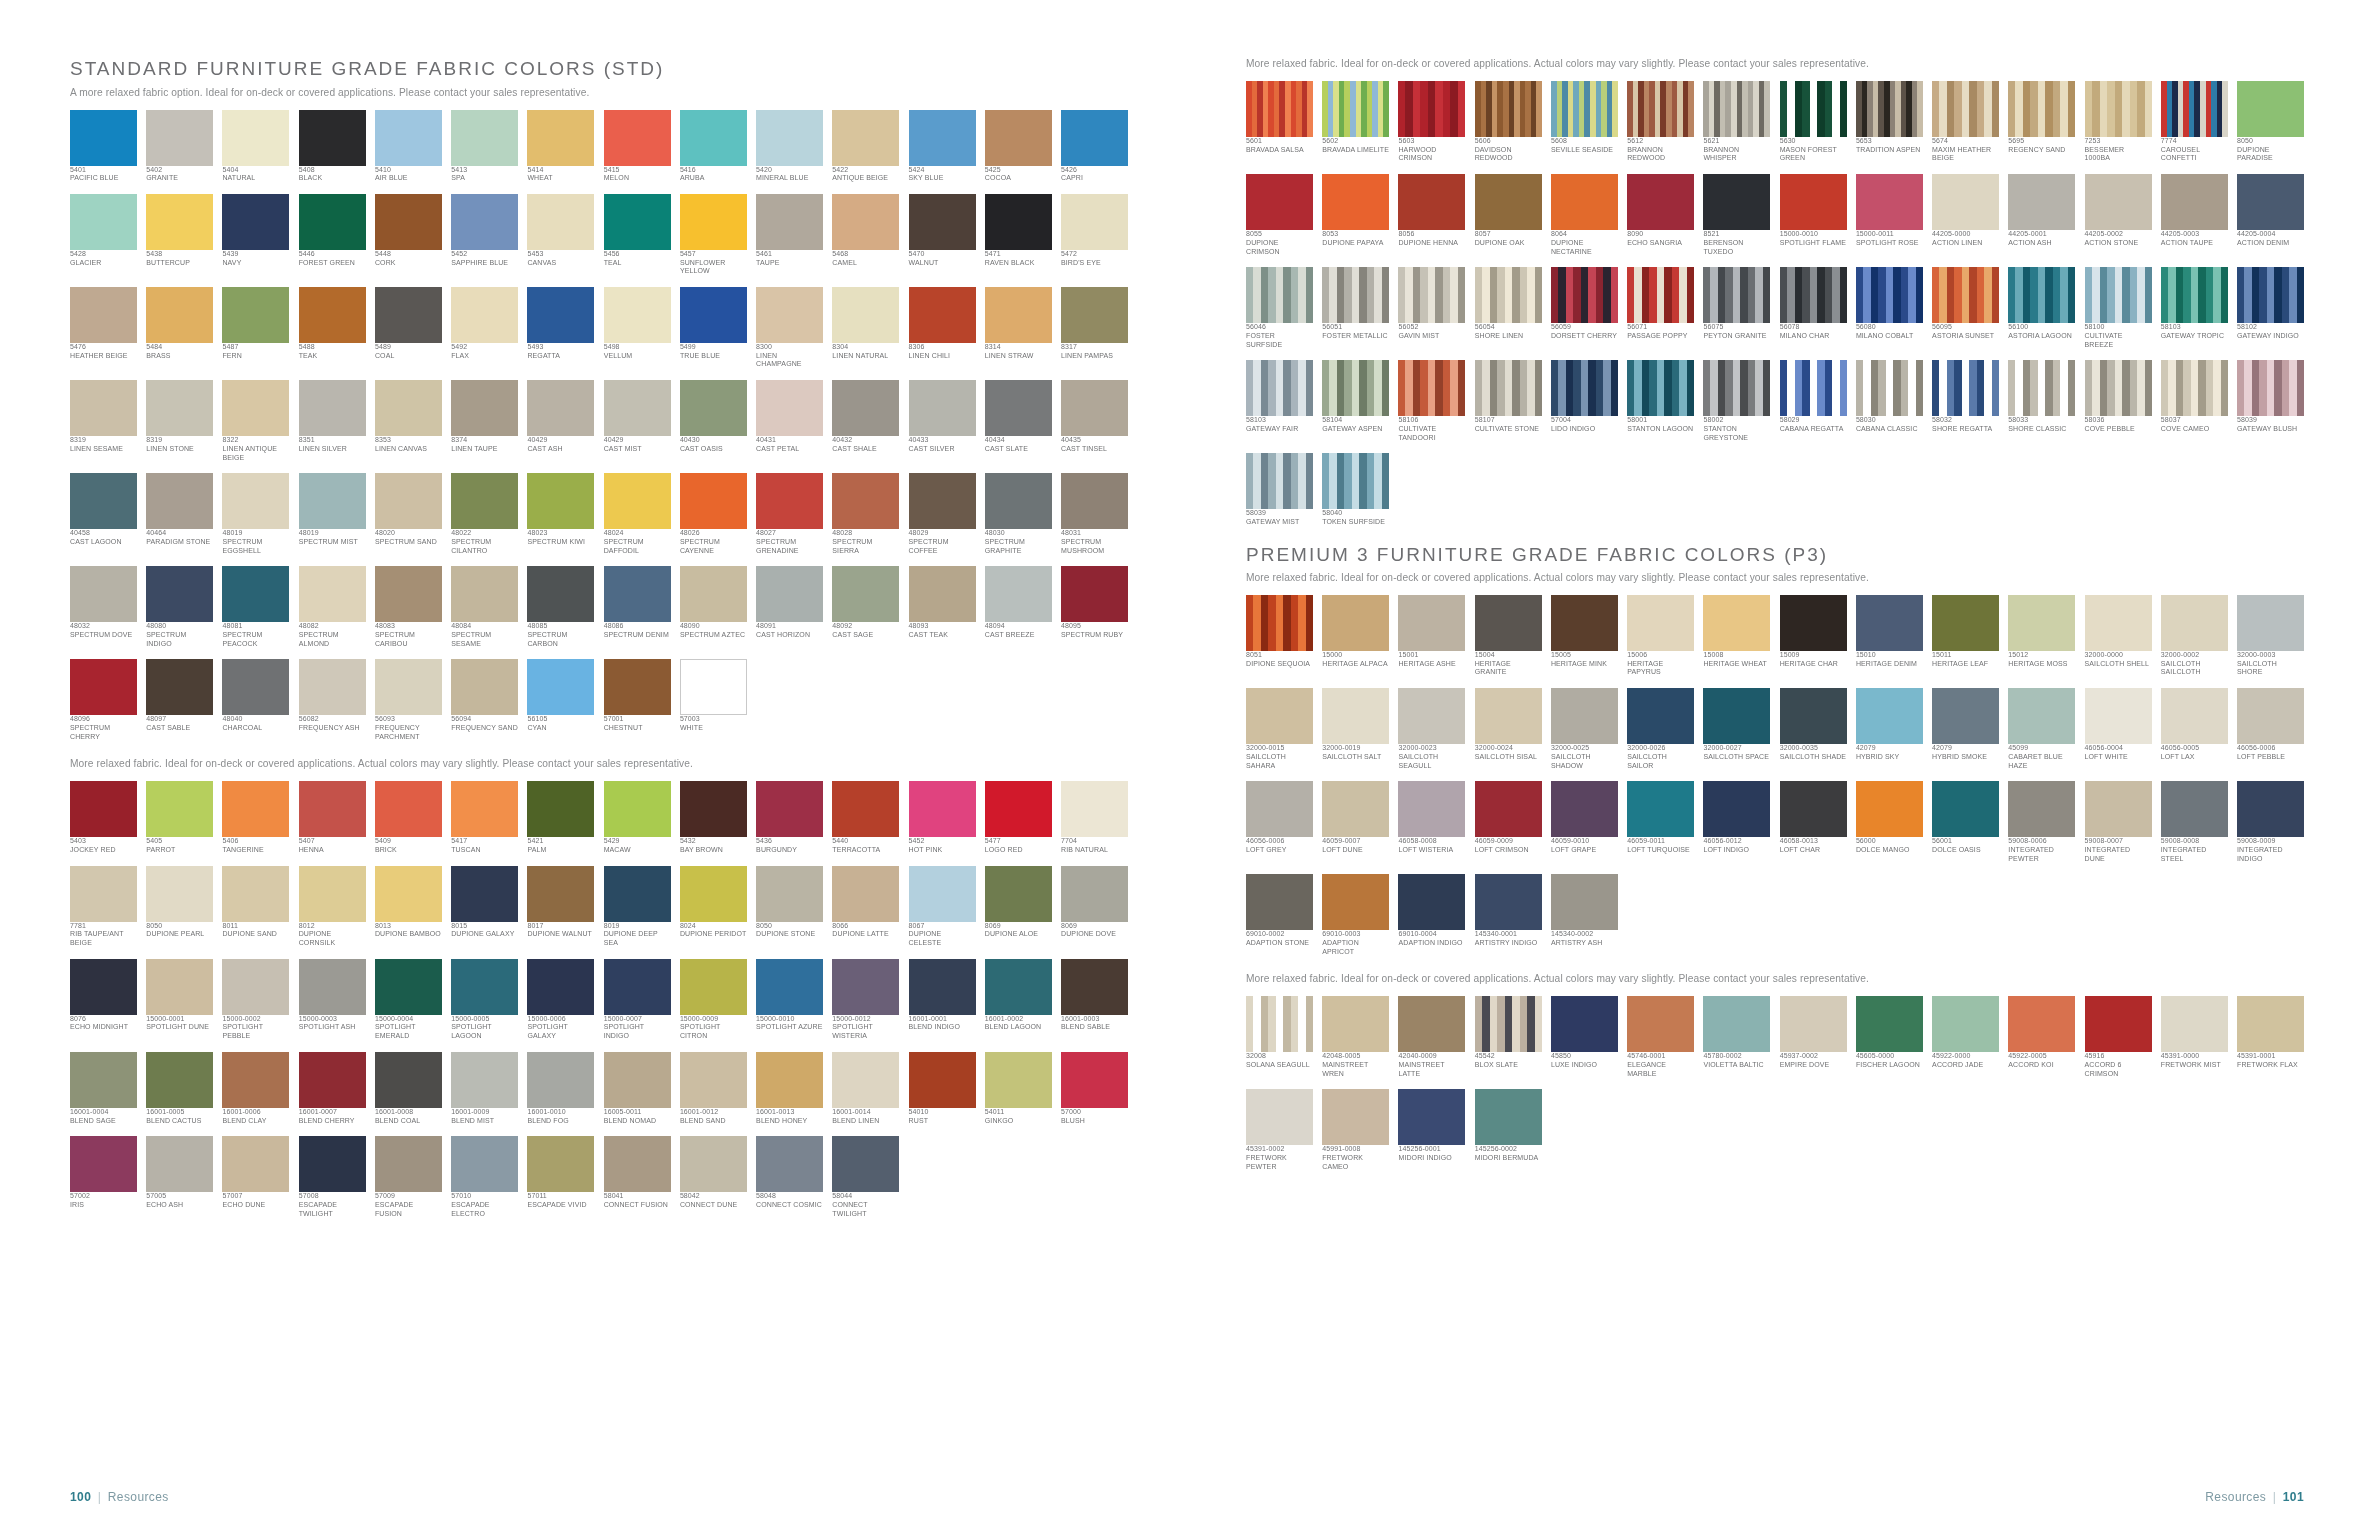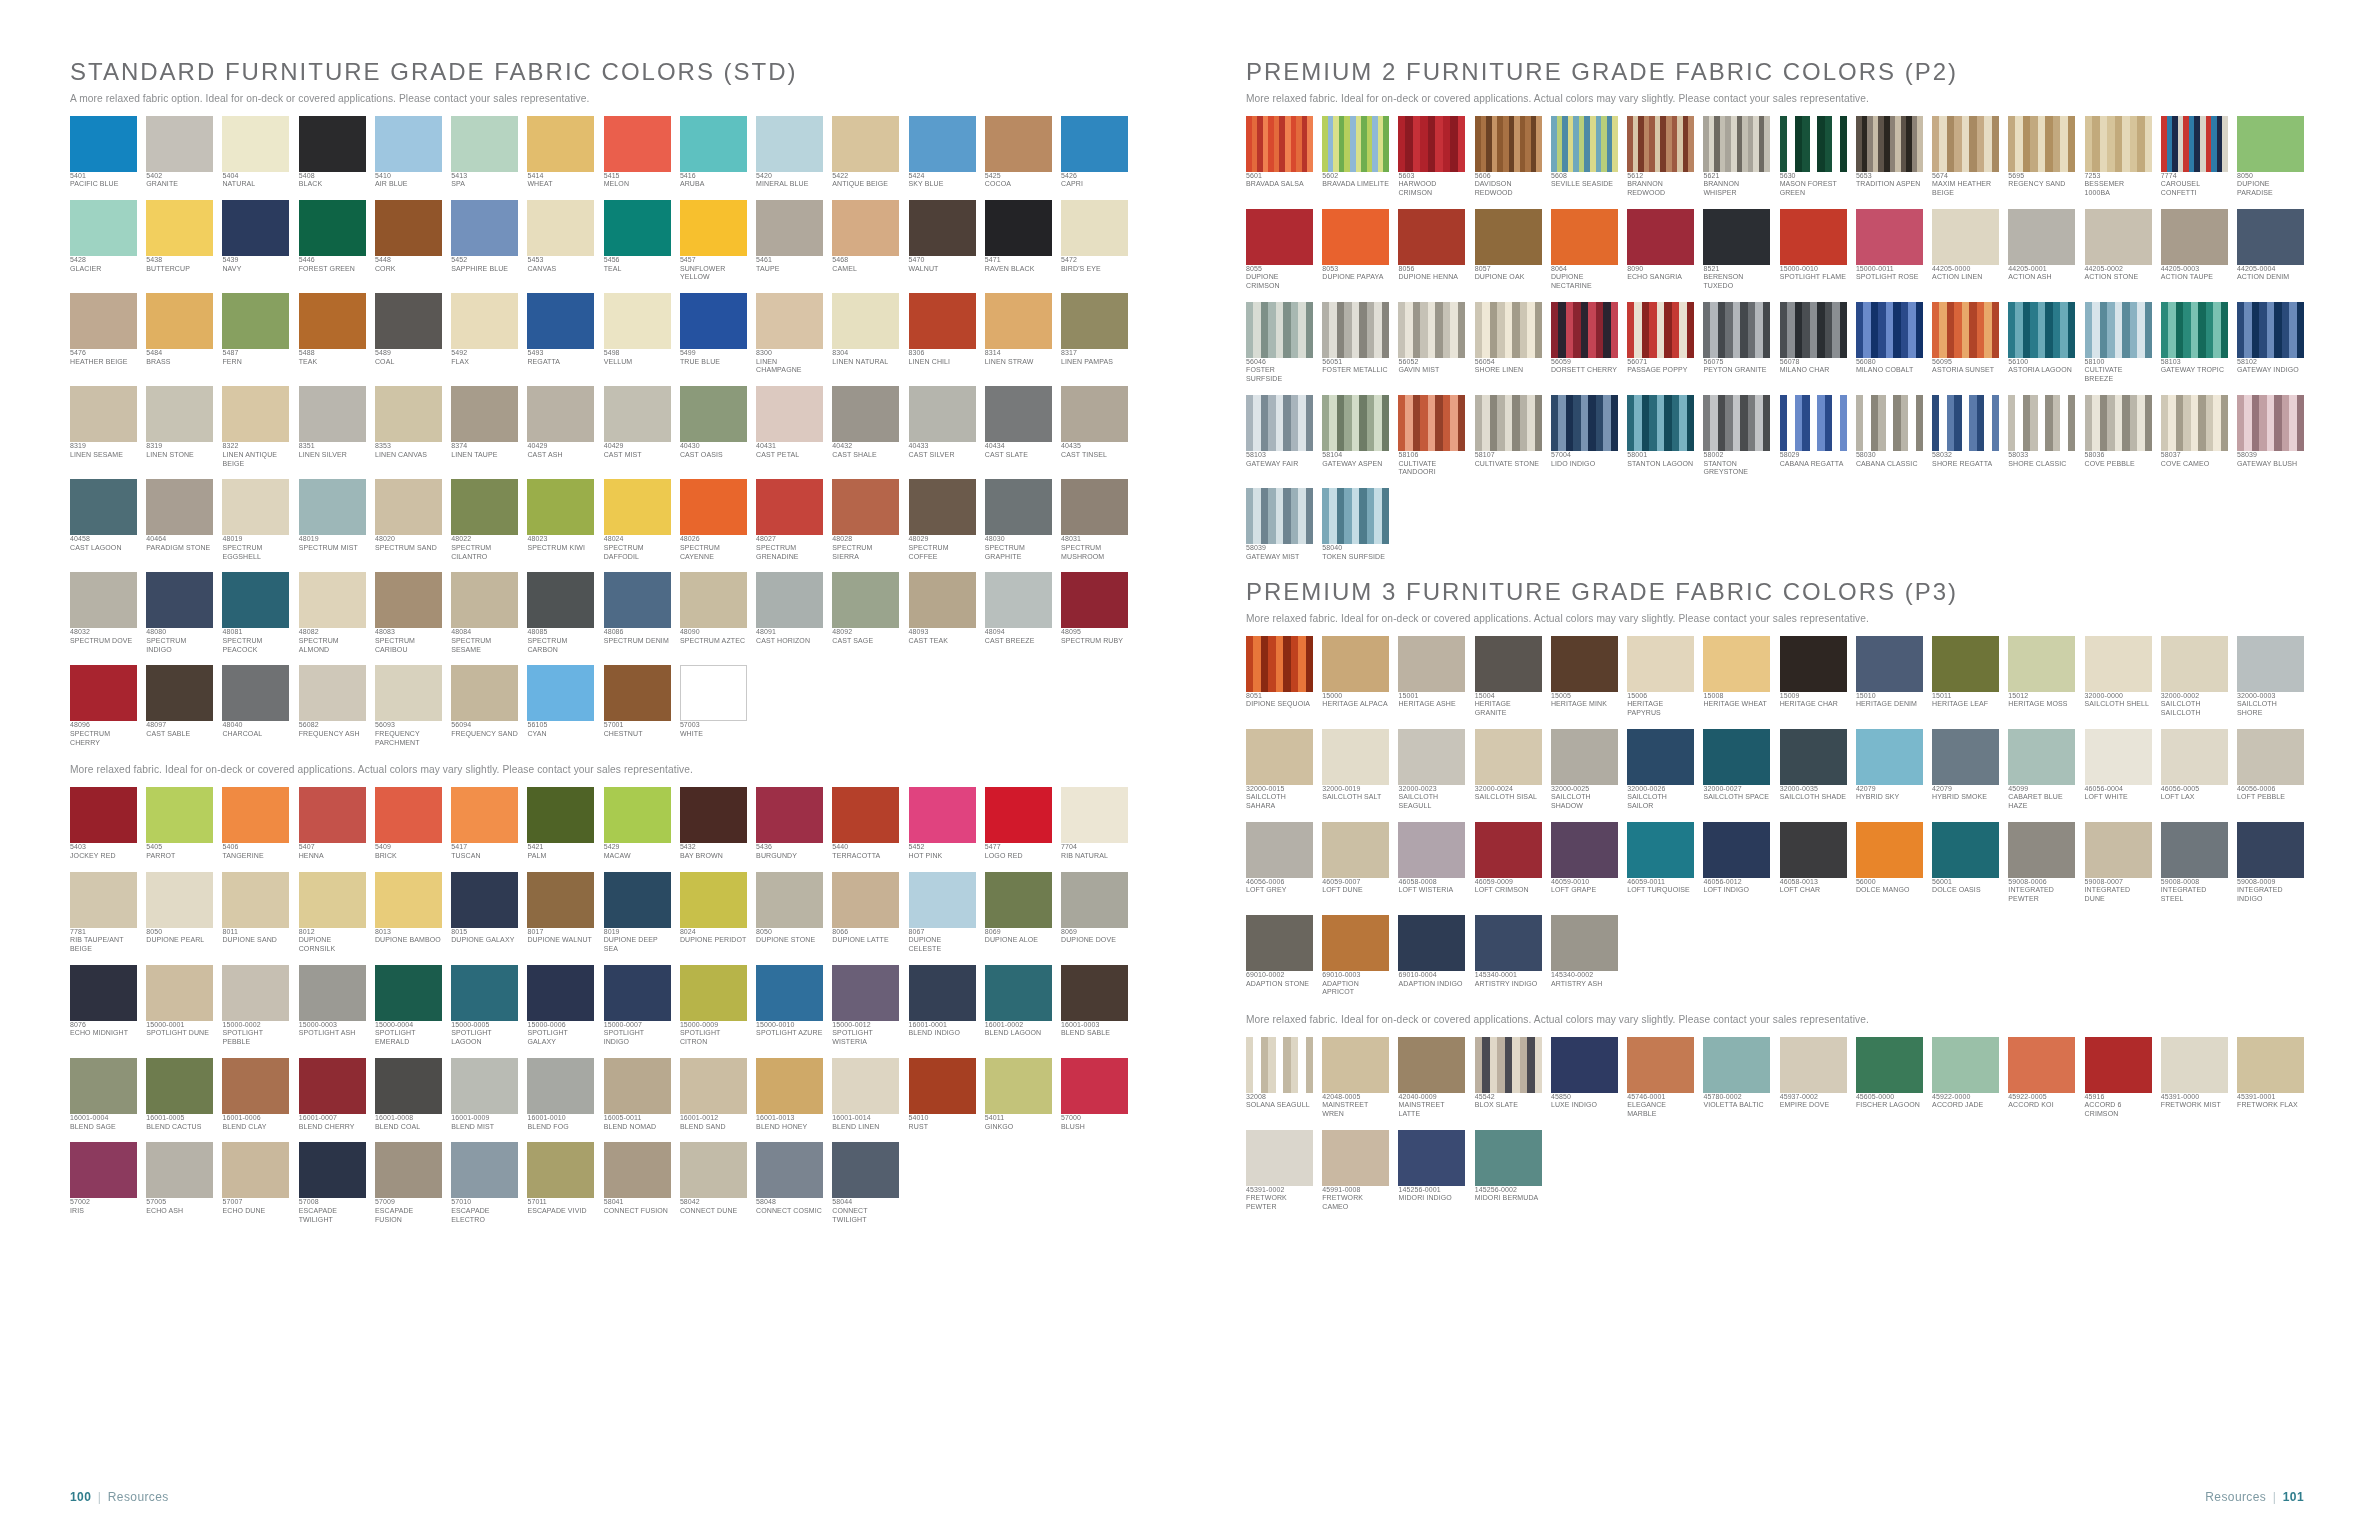--- a/index.html
+++ b/index.html
@@ -9,21 +9,21 @@
     font-family: "Liberation Sans", sans-serif;
     overflow: hidden;
   }
   .page { position: relative; width: 2375px; height: 1536px; background:#fff; display:flex; }
   .col { width: 1187px; height: 100%; position: relative; padding: 0 0 0 0; }
   .col-inner { padding: 58px 59px 0 70px; }
   .col-right .col-inner { padding: 58px 70px 0 59px; }
 
   .section { margin-bottom: 13px; }
   .sec-title {
-    font-size: 24px; letter-spacing: 2px; color: #6d6e71;
+    font-size: 19px; letter-spacing: 2px; color: #6d6e71;
     font-weight: 400; white-space: nowrap; margin-bottom: 6.5px;
   }
   .sec-sub {
     font-size: 10.2px; color: #8b8d8f; letter-spacing: 0.1px;
     margin-bottom: 12px; white-space: nowrap;
   }
   .grid {
     display: grid;
     grid-template-columns: repeat(14, 1fr);
     column-gap: 9.3px;
@@ -233,21 +233,20 @@
       </div>
     </div>
     <div class="footer footer-left">
       <span class="pg">100</span><span class="bar">|</span><span>Resources</span>
     </div>
   </div>
 
   <div class="col col-right">
     <div class="col-inner">
       <div class="section">
-        <div class="sec-title">PREMIUM 2 FURNITURE GRADE FABRIC COLORS (P2)</div>
         <div class="sec-sub">More relaxed fabric. Ideal for on-deck or covered applications. Actual colors may vary slightly. Please contact your sales representative.</div>
         <div class="grid">
             <div class="sw"><span class="chip" style="background: repeating-linear-gradient(90deg, rgb(216, 73, 46) 0%, rgb(216, 73, 46) 8.33%, rgb(227, 106, 60) 8.33%, rgb(227, 106, 60) 16.67%, rgb(184, 53, 42) 16.67%, rgb(184, 53, 42) 25%, rgb(239, 128, 80) 25%, rgb(239, 128, 80) 33.33%, rgb(216, 73, 46) 33.33%, rgb(216, 73, 46) 41.67%, rgb(227, 106, 60) 41.67%, rgb(227, 106, 60) 50%, rgb(184, 53, 42) 50%, rgb(184, 53, 42) 58.33%, rgb(239, 128, 80) 58.33%, rgb(239, 128, 80) 66.67%, rgb(216, 73, 46) 66.67%, rgb(216, 73, 46) 75%, rgb(227, 106, 60) 75%, rgb(227, 106, 60) 83.33%, rgb(184, 53, 42) 83.33%, rgb(184, 53, 42) 91.67%, rgb(239, 128, 80) 91.67%, rgb(239, 128, 80) 100%);"></span><span class="lbl"><span class="code">5601</span><span class="nm">BRAVADA SALSA</span></span></div>
             <div class="sw"><span class="chip" style="background: repeating-linear-gradient(90deg, rgb(182, 207, 93) 0%, rgb(182, 207, 93) 8.33%, rgb(143, 184, 214) 8.33%, rgb(143, 184, 214) 16.67%, rgb(217, 224, 138) 16.67%, rgb(217, 224, 138) 25%, rgb(111, 174, 79) 25%, rgb(111, 174, 79) 33.33%, rgb(182, 207, 93) 33.33%, rgb(182, 207, 93) 41.67%, rgb(143, 184, 214) 41.67%, rgb(143, 184, 214) 50%, rgb(217, 224, 138) 50%, rgb(217, 224, 138) 58.33%, rgb(111, 174, 79) 58.33%, rgb(111, 174, 79) 66.67%, rgb(182, 207, 93) 66.67%, rgb(182, 207, 93) 75%, rgb(143, 184, 214) 75%, rgb(143, 184, 214) 83.33%, rgb(217, 224, 138) 83.33%, rgb(217, 224, 138) 91.67%, rgb(111, 174, 79) 91.67%, rgb(111, 174, 79) 100%);"></span><span class="lbl"><span class="code">5602</span><span class="nm">BRAVADA LIMELITE</span></span></div>
             <div class="sw"><span class="chip" style="background: repeating-linear-gradient(90deg, rgb(176, 34, 43) 0%, rgb(176, 34, 43) 11.11%, rgb(140, 26, 34) 11.11%, rgb(140, 26, 34) 22.22%, rgb(198, 48, 56) 22.22%, rgb(198, 48, 56) 33.33%, rgb(176, 34, 43) 33.33%, rgb(176, 34, 43) 44.44%, rgb(140, 26, 34) 44.44%, rgb(140, 26, 34) 55.56%, rgb(198, 48, 56) 55.56%, rgb(198, 48, 56) 66.67%, rgb(176, 34, 43) 66.67%, rgb(176, 34, 43) 77.78%, rgb(140, 26, 34) 77.78%, rgb(140, 26, 34) 88.89%, rgb(198, 48, 56) 88.89%, rgb(198, 48, 56) 100%);"></span><span class="lbl"><span class="code">5603</span><span class="nm">HARWOOD CRIMSON</span></span></div>
             <div class="sw"><span class="chip" style="background: repeating-linear-gradient(90deg, rgb(141, 90, 48) 0%, rgb(141, 90, 48) 8.33%, rgb(168, 114, 68) 8.33%, rgb(168, 114, 68) 16.67%, rgb(107, 66, 37) 16.67%, rgb(107, 66, 37) 25%, rgb(196, 147, 101) 25%, rgb(196, 147, 101) 33.33%, rgb(141, 90, 48) 33.33%, rgb(141, 90, 48) 41.67%, rgb(168, 114, 68) 41.67%, rgb(168, 114, 68) 50%, rgb(107, 66, 37) 50%, rgb(107, 66, 37) 58.33%, rgb(196, 147, 101) 58.33%, rgb(196, 147, 101) 66.67%, rgb(141, 90, 48) 66.67%, rgb(141, 90, 48) 75%, rgb(168, 114, 68) 75%, rgb(168, 114, 68) 83.33%, rgb(107, 66, 37) 83.33%, rgb(107, 66, 37) 91.67%, rgb(196, 147, 101) 91.67%, rgb(196, 147, 101) 100%);"></span><span class="lbl"><span class="code">5606</span><span class="nm">DAVIDSON REDWOOD</span></span></div>
             <div class="sw"><span class="chip" style="background: repeating-linear-gradient(90deg, rgb(111, 168, 188) 0%, rgb(111, 168, 188) 8.33%, rgb(184, 207, 122) 8.33%, rgb(184, 207, 122) 16.67%, rgb(77, 138, 166) 16.67%, rgb(77, 138, 166) 25%, rgb(217, 217, 138) 25%, rgb(217, 217, 138) 33.33%, rgb(111, 168, 188) 33.33%, rgb(111, 168, 188) 41.67%, rgb(184, 207, 122) 41.67%, rgb(184, 207, 122) 50%, rgb(77, 138, 166) 50%, rgb(77, 138, 166) 58.33%, rgb(217, 217, 138) 58.33%, rgb(217, 217, 138) 66.67%, rgb(111, 168, 188) 66.67%, rgb(111, 168, 188) 75%, rgb(184, 207, 122) 75%, rgb(184, 207, 122) 83.33%, rgb(77, 138, 166) 83.33%, rgb(77, 138, 166) 91.67%, rgb(217, 217, 138) 91.67%, rgb(217, 217, 138) 100%);"></span><span class="lbl"><span class="code">5608</span><span class="nm">SEVILLE SEASIDE</span></span></div>
             <div class="sw"><span class="chip" style="background: repeating-linear-gradient(90deg, rgb(157, 90, 66) 0%, rgb(157, 90, 66) 8.33%, rgb(216, 198, 168) 8.33%, rgb(216, 198, 168) 16.67%, rgb(122, 58, 40) 16.67%, rgb(122, 58, 40) 25%, rgb(185, 132, 98) 25%, rgb(185, 132, 98) 33.33%, rgb(157, 90, 66) 33.33%, rgb(157, 90, 66) 41.67%, rgb(216, 198, 168) 41.67%, rgb(216, 198, 168) 50%, rgb(122, 58, 40) 50%, rgb(122, 58, 40) 58.33%, rgb(185, 132, 98) 58.33%, rgb(185, 132, 98) 66.67%, rgb(157, 90, 66) 66.67%, rgb(157, 90, 66) 75%, rgb(216, 198, 168) 75%, rgb(216, 198, 168) 83.33%, rgb(122, 58, 40) 83.33%, rgb(122, 58, 40) 91.67%, rgb(185, 132, 98) 91.67%, rgb(185, 132, 98) 100%);"></span><span class="lbl"><span class="code">5612</span><span class="nm">BRANNON REDWOOD</span></span></div>
             <div class="sw"><span class="chip" style="background: repeating-linear-gradient(90deg, rgb(168, 164, 154) 0%, rgb(168, 164, 154) 8.33%, rgb(216, 212, 200) 8.33%, rgb(216, 212, 200) 16.67%, rgb(110, 106, 98) 16.67%, rgb(110, 106, 98) 25%, rgb(194, 190, 178) 25%, rgb(194, 190, 178) 33.33%, rgb(168, 164, 154) 33.33%, rgb(168, 164, 154) 41.67%, rgb(216, 212, 200) 41.67%, rgb(216, 212, 200) 50%, rgb(110, 106, 98) 50%, rgb(110, 106, 98) 58.33%, rgb(194, 190, 178) 58.33%, rgb(194, 190, 178) 66.67%, rgb(168, 164, 154) 66.67%, rgb(168, 164, 154) 75%, rgb(216, 212, 200) 75%, rgb(216, 212, 200) 83.33%, rgb(110, 106, 98) 83.33%, rgb(110, 106, 98) 91.67%, rgb(194, 190, 178) 91.67%, rgb(194, 190, 178) 100%);"></span><span class="lbl"><span class="code">5621</span><span class="nm">BRANNON WHISPER</span></span></div>
             <div class="sw"><span class="chip" style="background: repeating-linear-gradient(90deg, rgb(23, 82, 58) 0%, rgb(23, 82, 58) 11.11%, rgb(255, 255, 255) 11.11%, rgb(255, 255, 255) 22.22%, rgb(14, 61, 42) 22.22%, rgb(14, 61, 42) 33.33%, rgb(23, 82, 58) 33.33%, rgb(23, 82, 58) 44.44%, rgb(255, 255, 255) 44.44%, rgb(255, 255, 255) 55.56%, rgb(14, 61, 42) 55.56%, rgb(14, 61, 42) 66.67%, rgb(23, 82, 58) 66.67%, rgb(23, 82, 58) 77.78%, rgb(255, 255, 255) 77.78%, rgb(255, 255, 255) 88.89%, rgb(14, 61, 42) 88.89%, rgb(14, 61, 42) 100%);"></span><span class="lbl"><span class="code">5630</span><span class="nm">MASON FOREST GREEN</span></span></div>

